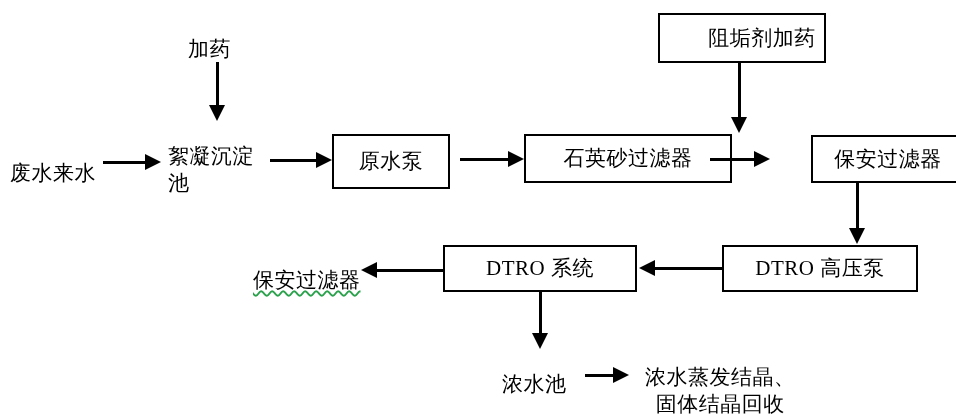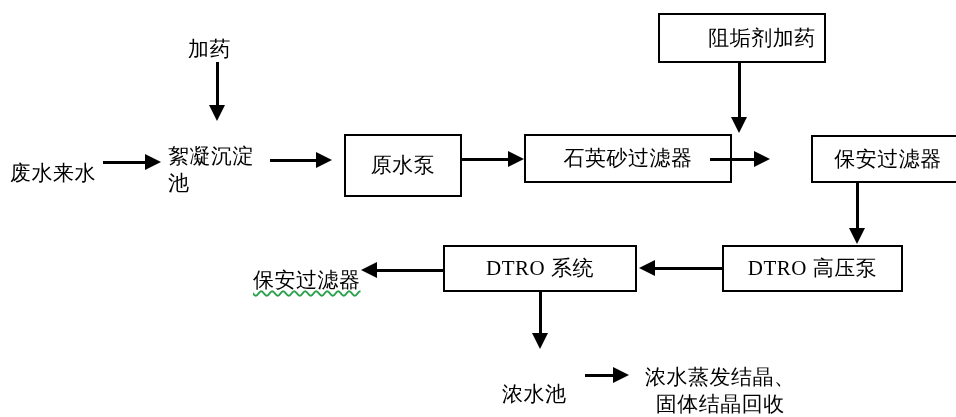--- a/index.html
+++ b/index.html
@@ -81,34 +81,34 @@
 
   <div class="label" style="left:10px; top:148px;text-align:right;">废水来水</div>
 
   <div class="label" style="left:188px; top:24px;">加药</div>
 
   <div class="label" style="left:168px; top:131px; width:104px; text-align:left;">絮凝沉淀
 池</div>
 
   <div class="label spell-flag" style="left:253px; top:255px;">保安过滤器</div>
 
-  <div class="label" style="left:502px; top:369px;">浓水池</div>
+  <div class="label" style="left:502px; top:359px;">浓水池</div>
 
   <div class="label" style="left:645px; top:352px;text-align:center;">浓水蒸发结晶、
 固体结晶回收</div>
 
-  <div class="box" style="left:344px; top:134px; width:118px; height:63px;">原水泵</div>
+  <div class="box" style="left:332px; top:134px; width:118px; height:55px;">原水泵</div>
 
   <div class="box" style="left:524px; top:134px; width:208px; height:49px;">石英砂过滤器</div>
 
   <div class="box" style="left:658px; top:13px; width:168px; height:50px;padding-left:40px;">阻垢剂加药</div>
 
   <div class="box" style="left:811px; top:135px; width:154px; height:48px;">保安过滤器</div>
 
-  <div class="box" style="left:722px; top:245px; width:181px; height:47px;">DTRO 高压泵</div>
+  <div class="box" style="left:722px; top:245px; width:196px; height:47px;">DTRO 高压泵</div>
 
   <div class="box" style="left:443px; top:245px; width:194px; height:47px;">DTRO 系统</div>
 
   <div class="conn h" style="left:103px; top:161px; width:44px;"></div>
   <div class="head right" style="left:145px; top:154px;"></div>
 
   <div class="conn v" style="left:216px; top:62px; height:46px;"></div>
   <div class="head down" style="left:209px; top:105px;"></div>
 
   <div class="conn h" style="left:270px; top:159px; width:50px;"></div>

